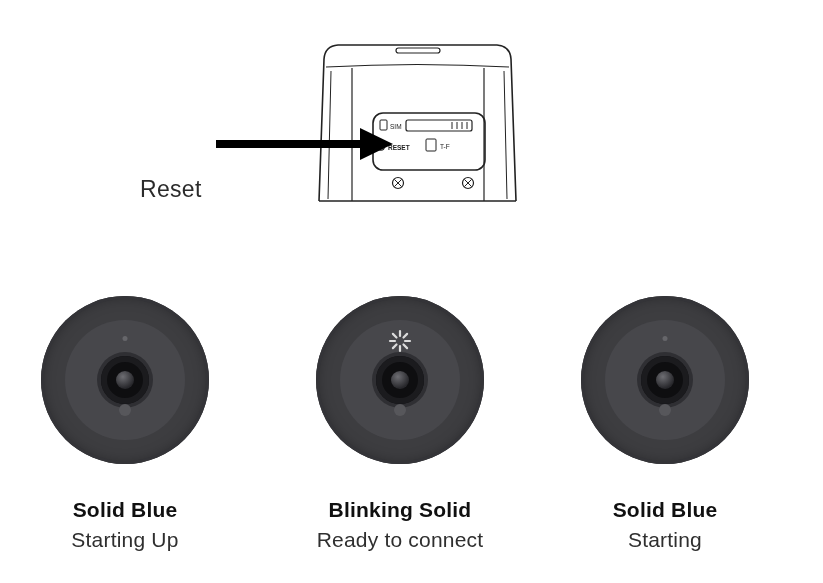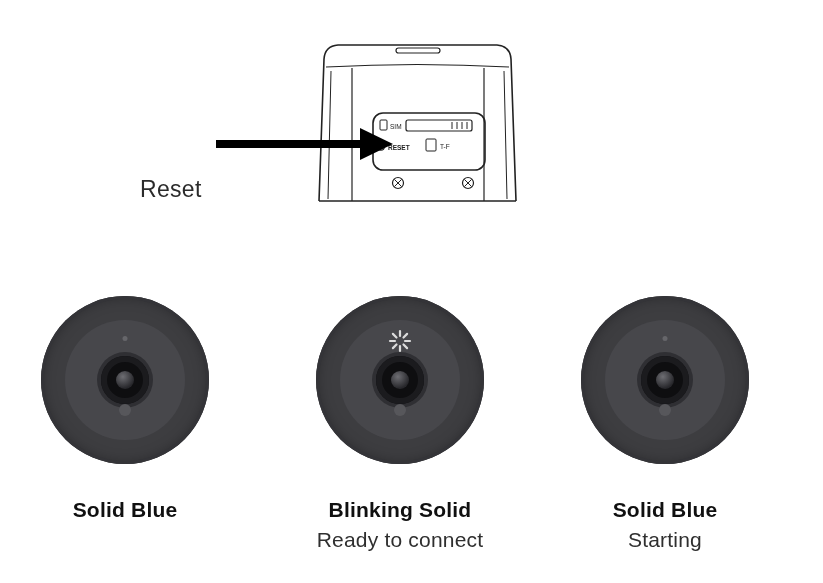--- a/index.html
+++ b/index.html
@@ -126,20 +126,21 @@
   <div class="camera-col col-1">
     <div class="camera">
       <div class="cam-inner"></div>
       <div class="cam-led-dot"></div>
       <div class="lens">
         <div class="lens-inner"></div>
       </div>
       <div class="cam-bottom-dot"></div>
     </div>
     <div class="cam-title">Solid Blue</div>
+    <div class="cam-sub">Starting Up</div>
   </div>
 
   <div class="camera-col col-2">
     <div class="camera">
       <div class="cam-inner"></div>
       <div class="cam-blink">
         <svg width="24" height="24" viewBox="0 0 24 24">
           <g stroke="#dcdcdc" stroke-width="2.2" stroke-linecap="round">
             <line x1="17" y1="12" x2="22" y2="12"></line>
             <line x1="15.5" y1="8.5" x2="19.1" y2="4.9"></line>

